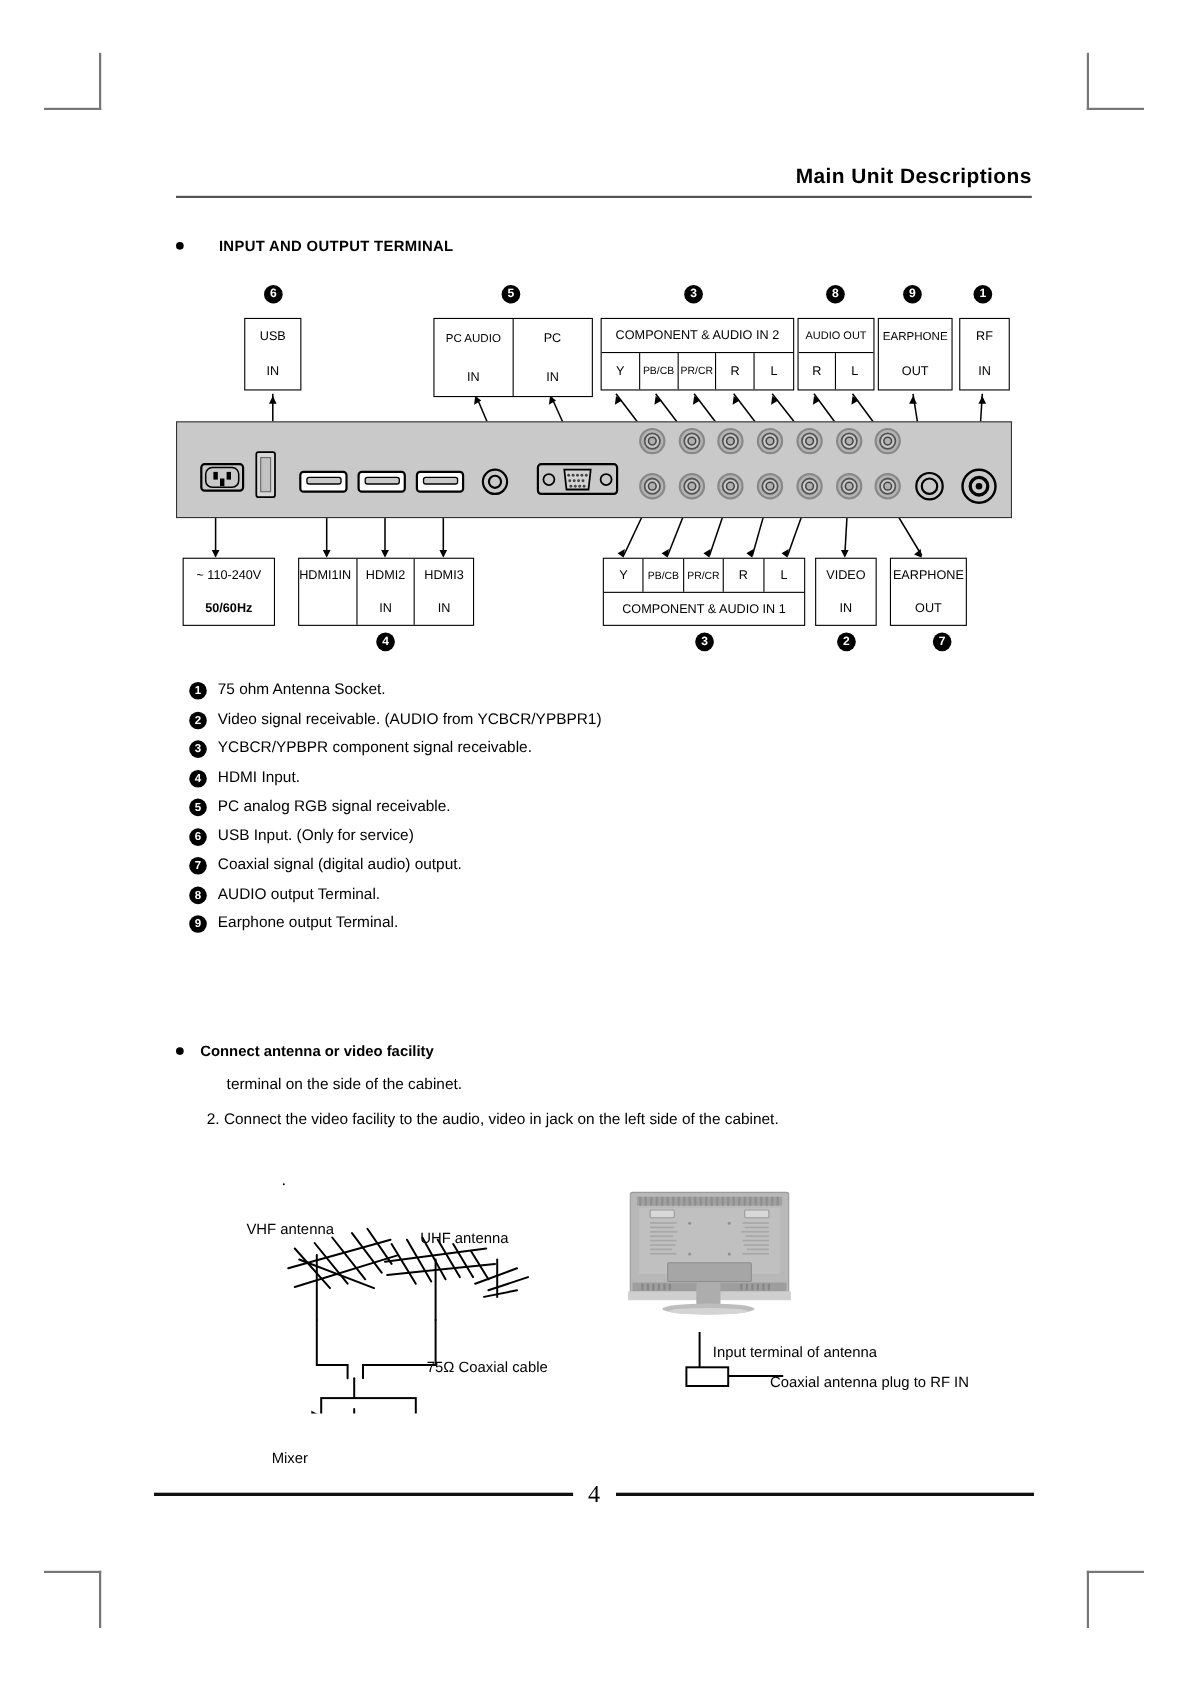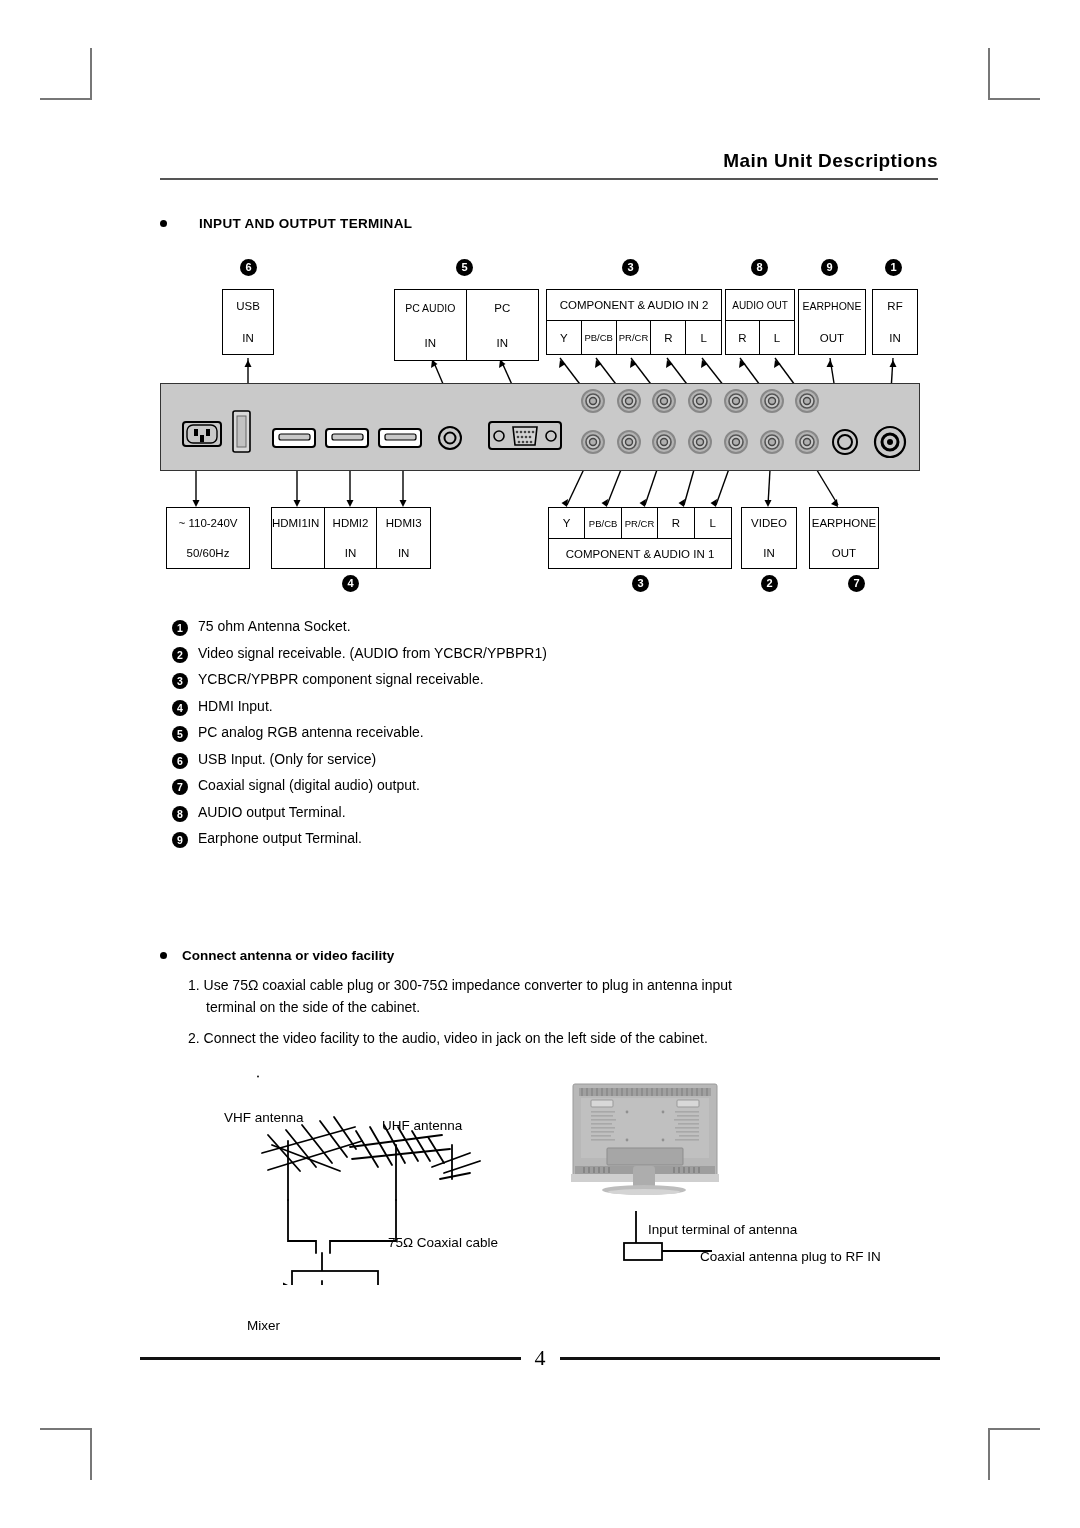--- a/index.html
+++ b/index.html
@@ -363,21 +363,21 @@
       <div style="height:50%;display:flex;align-items:center;justify-content:center;">OUT</div>
     </div>
 
     <div class="lbl" style="left:872px;top:289px;width:46px;height:66px;">
       <div style="height:50%;display:flex;align-items:center;justify-content:center;">RF</div>
       <div style="height:50%;display:flex;align-items:center;justify-content:center;">IN</div>
     </div>
 
     <div class="lbl" style="left:166px;top:507px;width:84px;height:62px;">
       <div style="height:50%;display:flex;align-items:center;justify-content:center;">~ 110-240V</div>
-      <div style="height:50%;display:flex;align-items:center;justify-content:center;">50/60Hz</div>
+      <div style="height:50%;display:flex;align-items:center;justify-content:center;font-weight:bold;">50/60Hz</div>
     </div>
 
     <div class="lbl" style="left:271px;top:507px;width:160px;height:62px;display:flex;">
       <div style="width:33.34%;border-right:1.6px solid #000;box-sizing:border-box;display:flex;flex-direction:row;">
         <div style="height:50%;display:flex;align-items:center;justify-content:center;">HDMI1</div>
         <div style="height:50%;display:flex;align-items:center;justify-content:center;">IN</div>
       </div>
       <div style="width:33.33%;border-right:1.6px solid #000;box-sizing:border-box;display:flex;flex-direction:column;">
         <div style="height:50%;display:flex;align-items:center;justify-content:center;">HDMI2</div>
         <div style="height:50%;display:flex;align-items:center;justify-content:center;">IN</div>
@@ -429,21 +429,21 @@
     <div class="li">
       <span class="bullet">3</span>
       <span class="txt">YCBCR/YPBPR  component signal receivable.</span>
     </div>
     <div class="li">
       <span class="bullet">4</span>
       <span class="txt">HDMI Input.</span>
     </div>
     <div class="li">
       <span class="bullet">5</span>
-      <span class="txt">PC analog RGB antenna receivable.</span>
+      <span class="txt">PC analog RGB signal receivable.</span>
     </div>
     <div class="li">
       <span class="bullet">6</span>
       <span class="txt">USB Input. (Only for service)</span>
     </div>
     <div class="li">
       <span class="bullet">7</span>
       <span class="txt">Coaxial signal (digital audio) output.</span>
     </div>
     <div class="li">
@@ -454,21 +454,20 @@
       <span class="bullet">9</span>
       <span class="txt">Earphone output Terminal.</span>
     </div>
   </div>
 
   <div class="connect">
     <div class="h">
       <span class="dot"></span>
       <span>Connect antenna or video facility</span>
     </div>
-    <div class="step">1. Use 75Ω  coaxial cable plug or 300-75Ω  impedance converter to plug in antenna input</div>
     <div class="step cont">terminal on the side of the cabinet.</div>
     <div class="step" style="margin-top:10px;">2. Connect the video facility to the audio, video in jack on the left side of the cabinet.</div>
   </div>
 
   <div class="fig">
     <svg width="1080" height="210" style="position:absolute;left:0;top:0;">
       <g stroke="#000" stroke-width="1.8" fill="none" stroke-linecap="round">
 
         <line x1="258" y1="1.5" x2="258" y2="1.5"></line>
         <g>

